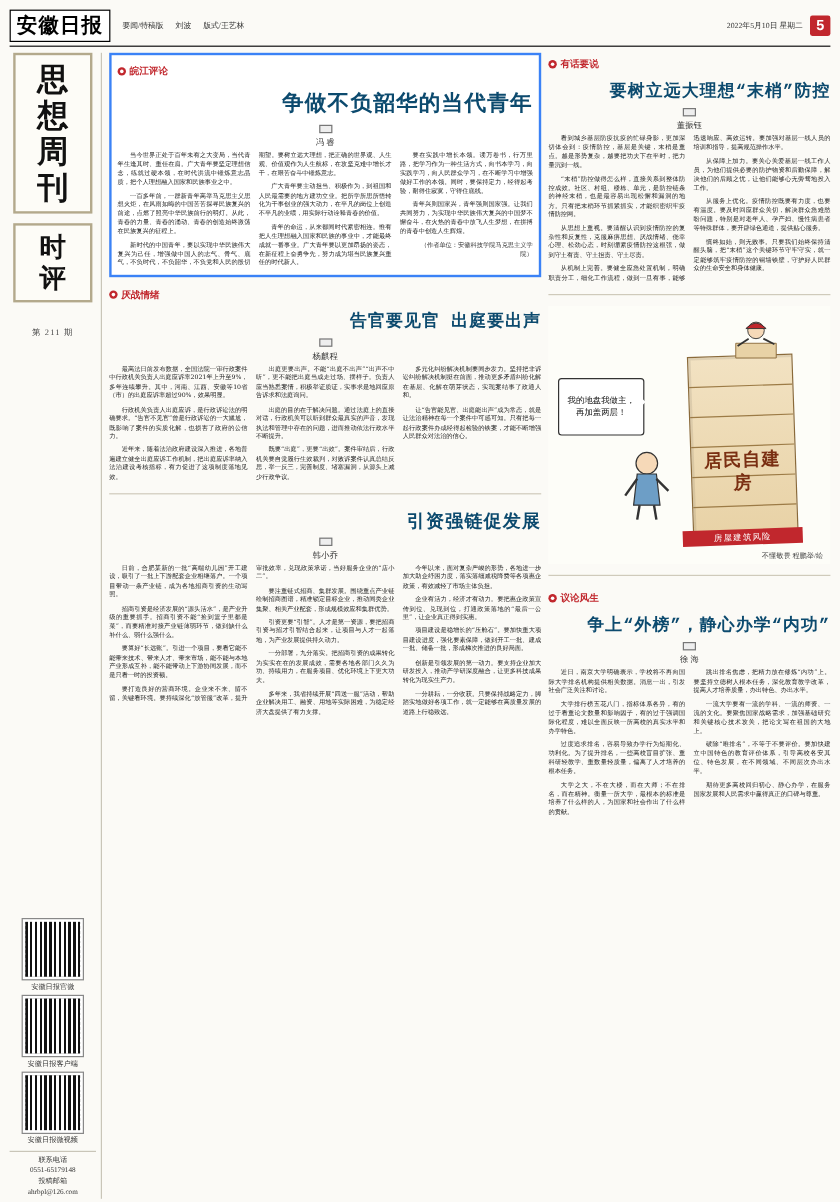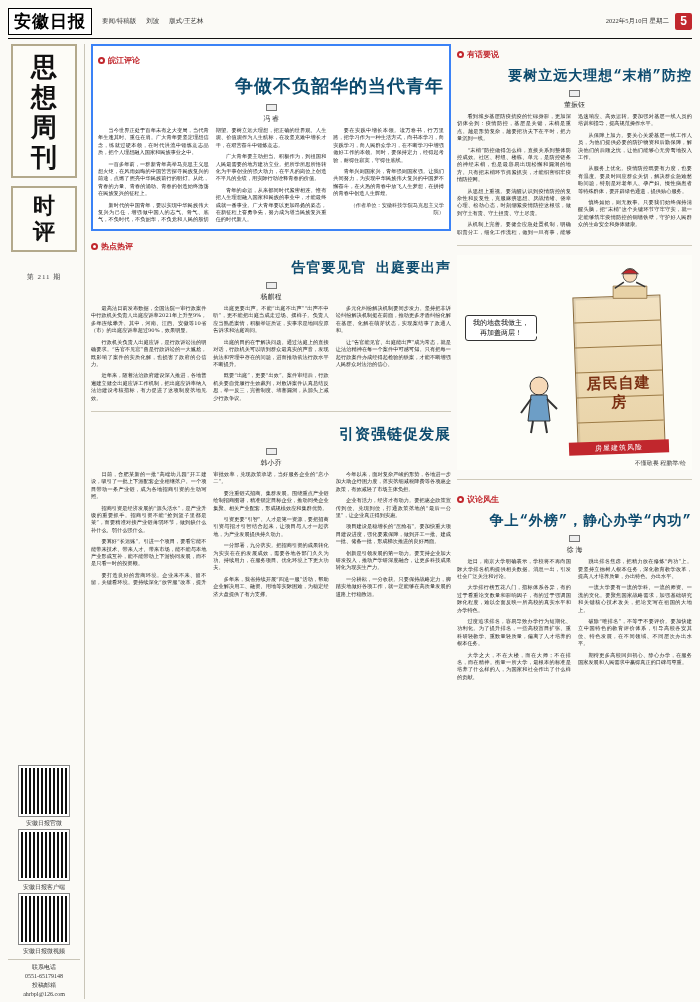--- a/index.html
+++ b/index.html
@@ -196,21 +196,21 @@
   }
   .banner{
     position:absolute;left:112px;bottom:16px;
     width:100px;height:13px;background:#c1272d;color:#fff;
     font-size:7px;display:flex;align-items:center;justify-content:center;
     transform:rotate(-2deg);
     letter-spacing:1px;
   }
   .speech{
     position:absolute;left:8px;top:60px;
-    width:62px;padding:2px 4px;
+    width:62px;padding:13px 4px;
     background:#fff;border:1px solid #333;border-radius:3px;
     font-size:7px;line-height:10px;text-align:center;color:#111;
   }
   .speech::after{
     content:"";position:absolute;right:-7px;top:14px;
     border:5px solid transparent;border-left-color:#fff;
   }
   .man{
     position:absolute;left:62px;top:120px;width:40px;height:60px;
   }
@@ -290,21 +290,21 @@
             <p>青年的命运，从来都同时代紧密相连。惟有把人生理想融入国家和民族的事业中，才能最终成就一番事业。广大青年要以更加昂扬的姿态，在新征程上奋勇争先，努力成为堪当民族复兴重任的时代新人。</p>
             <p>要在实践中增长本领。读万卷书，行万里路，把学习作为一种生活方式，向书本学习，向实践学习，向人民群众学习，在不断学习中增强做好工作的本领。同时，要保持定力，经得起考验，耐得住寂寞，守得住底线。</p>
             <p>青年兴则国家兴，青年强则国家强。让我们共同努力，为实现中华民族伟大复兴的中国梦不懈奋斗，在火热的青春中放飞人生梦想，在拼搏的青春中创造人生辉煌。</p>
             <p class="sig">（作者单位：安徽科技学院马克思主义学院）</p>
           </div>
         </div>
 
         <div>
           <div class="sec-label">
             <span class="sec-dot"></span>
-            <span>热点热评</span>
+            <span>厌战情绪</span>
           </div>
           <div class="headline h2">告官要见官  出庭要出声</div>
           <div class="byline">
             <span class="bar"></span>
             <span>杨麒程</span>
           </div>
           <div class="textcols c3">
             <p>最高法日前发布数据，全国法院一审行政案件中行政机关负责人出庭应诉率2021年上升至9%，多年连续攀升。其中，河南、江西、安徽等10省（市）的出庭应诉率超过90%，效果明显。</p>
             <p>行政机关负责人出庭应诉，是行政诉讼法的明确要求。“告官不见官”曾是行政诉讼的一大尴尬，既影响了案件的实质化解，也损害了政府的公信力。</p>
             <p>近年来，随着法治政府建设深入推进，各地普遍建立健全出庭应诉工作机制，把出庭应诉率纳入法治建设考核指标，有力促进了这项制度落地见效。</p>

